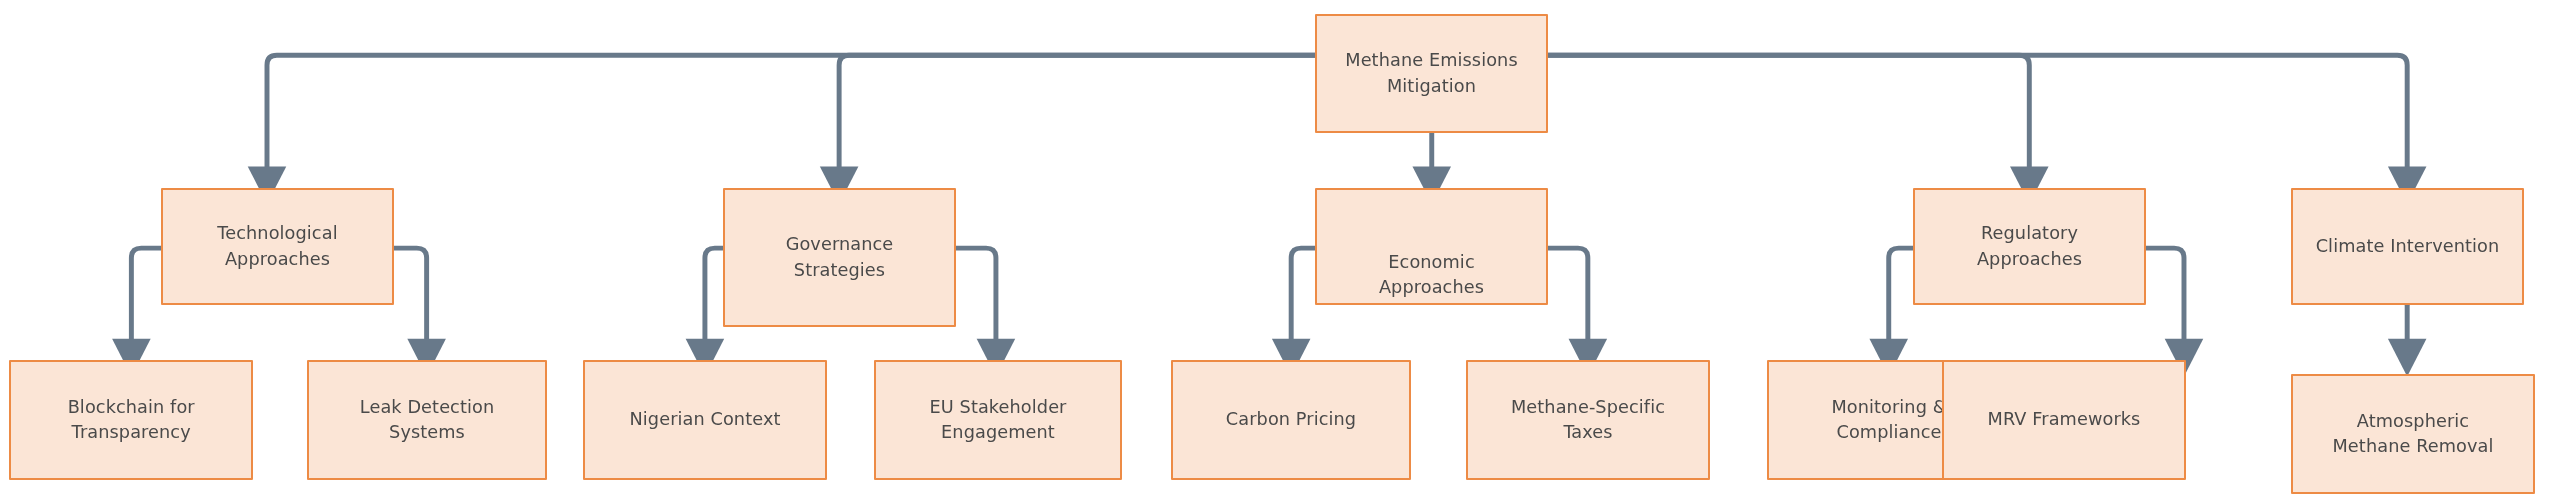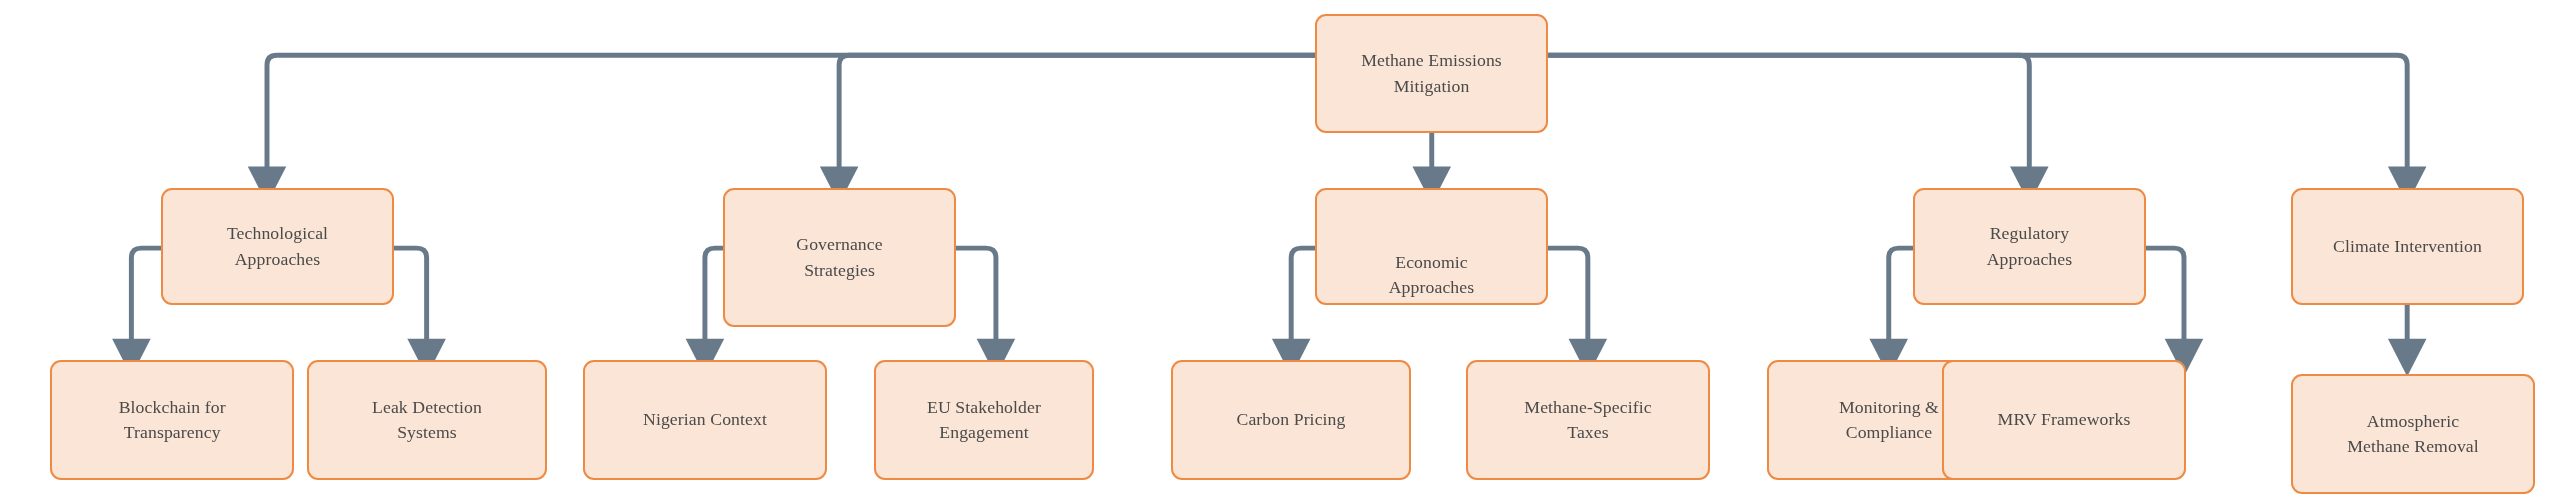--- a/index.html
+++ b/index.html
@@ -24,33 +24,32 @@
     left: 0;
     top: 0;
     width: 2576px;
     height: 504px;
   }
   .flow-node {
     position: absolute;
     box-sizing: border-box;
     background: #FBE5D6;
     border: 2.1px solid #ED8B45;
-    border-radius: 11px;
+    border-radius: 1px;
     display: flex;
     align-items: center;
     justify-content: center;
     text-align: center;
     color: #4a4a4a;
     font-size: 17.7px;
     line-height: 1.42;
     font-weight: 400;
     letter-spacing: 0.1px;
     padding: 2.8px 7px;
     white-space: pre-line;
-    font-family: Liberation Serif, serif;
   }
   .flow-node .node-label {
     display: block;
     width: 100%;
   }
 </style>
 </head>
 <body>
 
 <div id="diagram-root">
@@ -77,28 +76,28 @@
         <path d="M 2192 78 L 3394 78 Q 3408 78 3408 92 L 3408 262" marker-end="url(#arrowhead)"></path>
         <path d="M 3408 432 L 3408 506" marker-end="url(#arrowhead)"></path>
       </g>
   </svg>
 
   <div id="node-layer">
       <div class="flow-node" style="left: 1315px; top: 14px; width: 233px; height: 119px;"><span class="node-label">Methane Emissions
 Mitigation</span></div>
       <div class="flow-node" style="left: 161px; top: 188px; width: 233px; height: 117px;"><span class="node-label">Technological
 Approaches</span></div>
-      <div class="flow-node" style="left: 9.2px; top: 360px; width: 244px; height: 120px; margin-left: 41px;"><span class="node-label">Blockchain for
+      <div class="flow-node" style="left: 9.2px; top: 360px; width: 244px; height: 120px;"><span class="node-label">Blockchain for
 Transparency</span></div>
       <div class="flow-node" style="left: 307px; top: 360px; width: 240px; height: 120px;"><span class="node-label">Leak Detection
 Systems</span></div>
       <div class="flow-node" style="left: 723px; top: 188px; width: 233px; height: 139px;"><span class="node-label">Governance
 Strategies</span></div>
       <div class="flow-node" style="left: 583px; top: 360px; width: 244px; height: 120px;"><span class="node-label">Nigerian Context</span></div>
-      <div class="flow-node" style="left: 874px; top: 360px; width: 220px; height: 120px;"><span class="node-label">EU Stakeholder
+      <div class="flow-node" style="left: 874px; top: 360px; width: 248px; height: 120px;"><span class="node-label">EU Stakeholder
 Engagement</span></div>
       <div class="flow-node" style="left: 1315px; top: 188px; width: 233px; height: 117px; align-items: flex-end;"><span class="node-label">Economic
 Approaches</span></div>
       <div class="flow-node" style="left: 1171px; top: 360px; width: 240px; height: 120px;"><span class="node-label">Carbon Pricing</span></div>
       <div class="flow-node" style="left: 1466px; top: 360px; width: 244px; height: 120px; justify-content: flex-end;"><span class="node-label">Methane-Specific
 Taxes</span></div>
       <div class="flow-node" style="left: 1913px; top: 188px; width: 233px; height: 117px;"><span class="node-label">Regulatory
 Approaches</span></div>
       <div class="flow-node" style="left: 1767px; top: 360px; width: 244px; height: 120px;"><span class="node-label">Monitoring &amp;
 Compliance</span></div>

